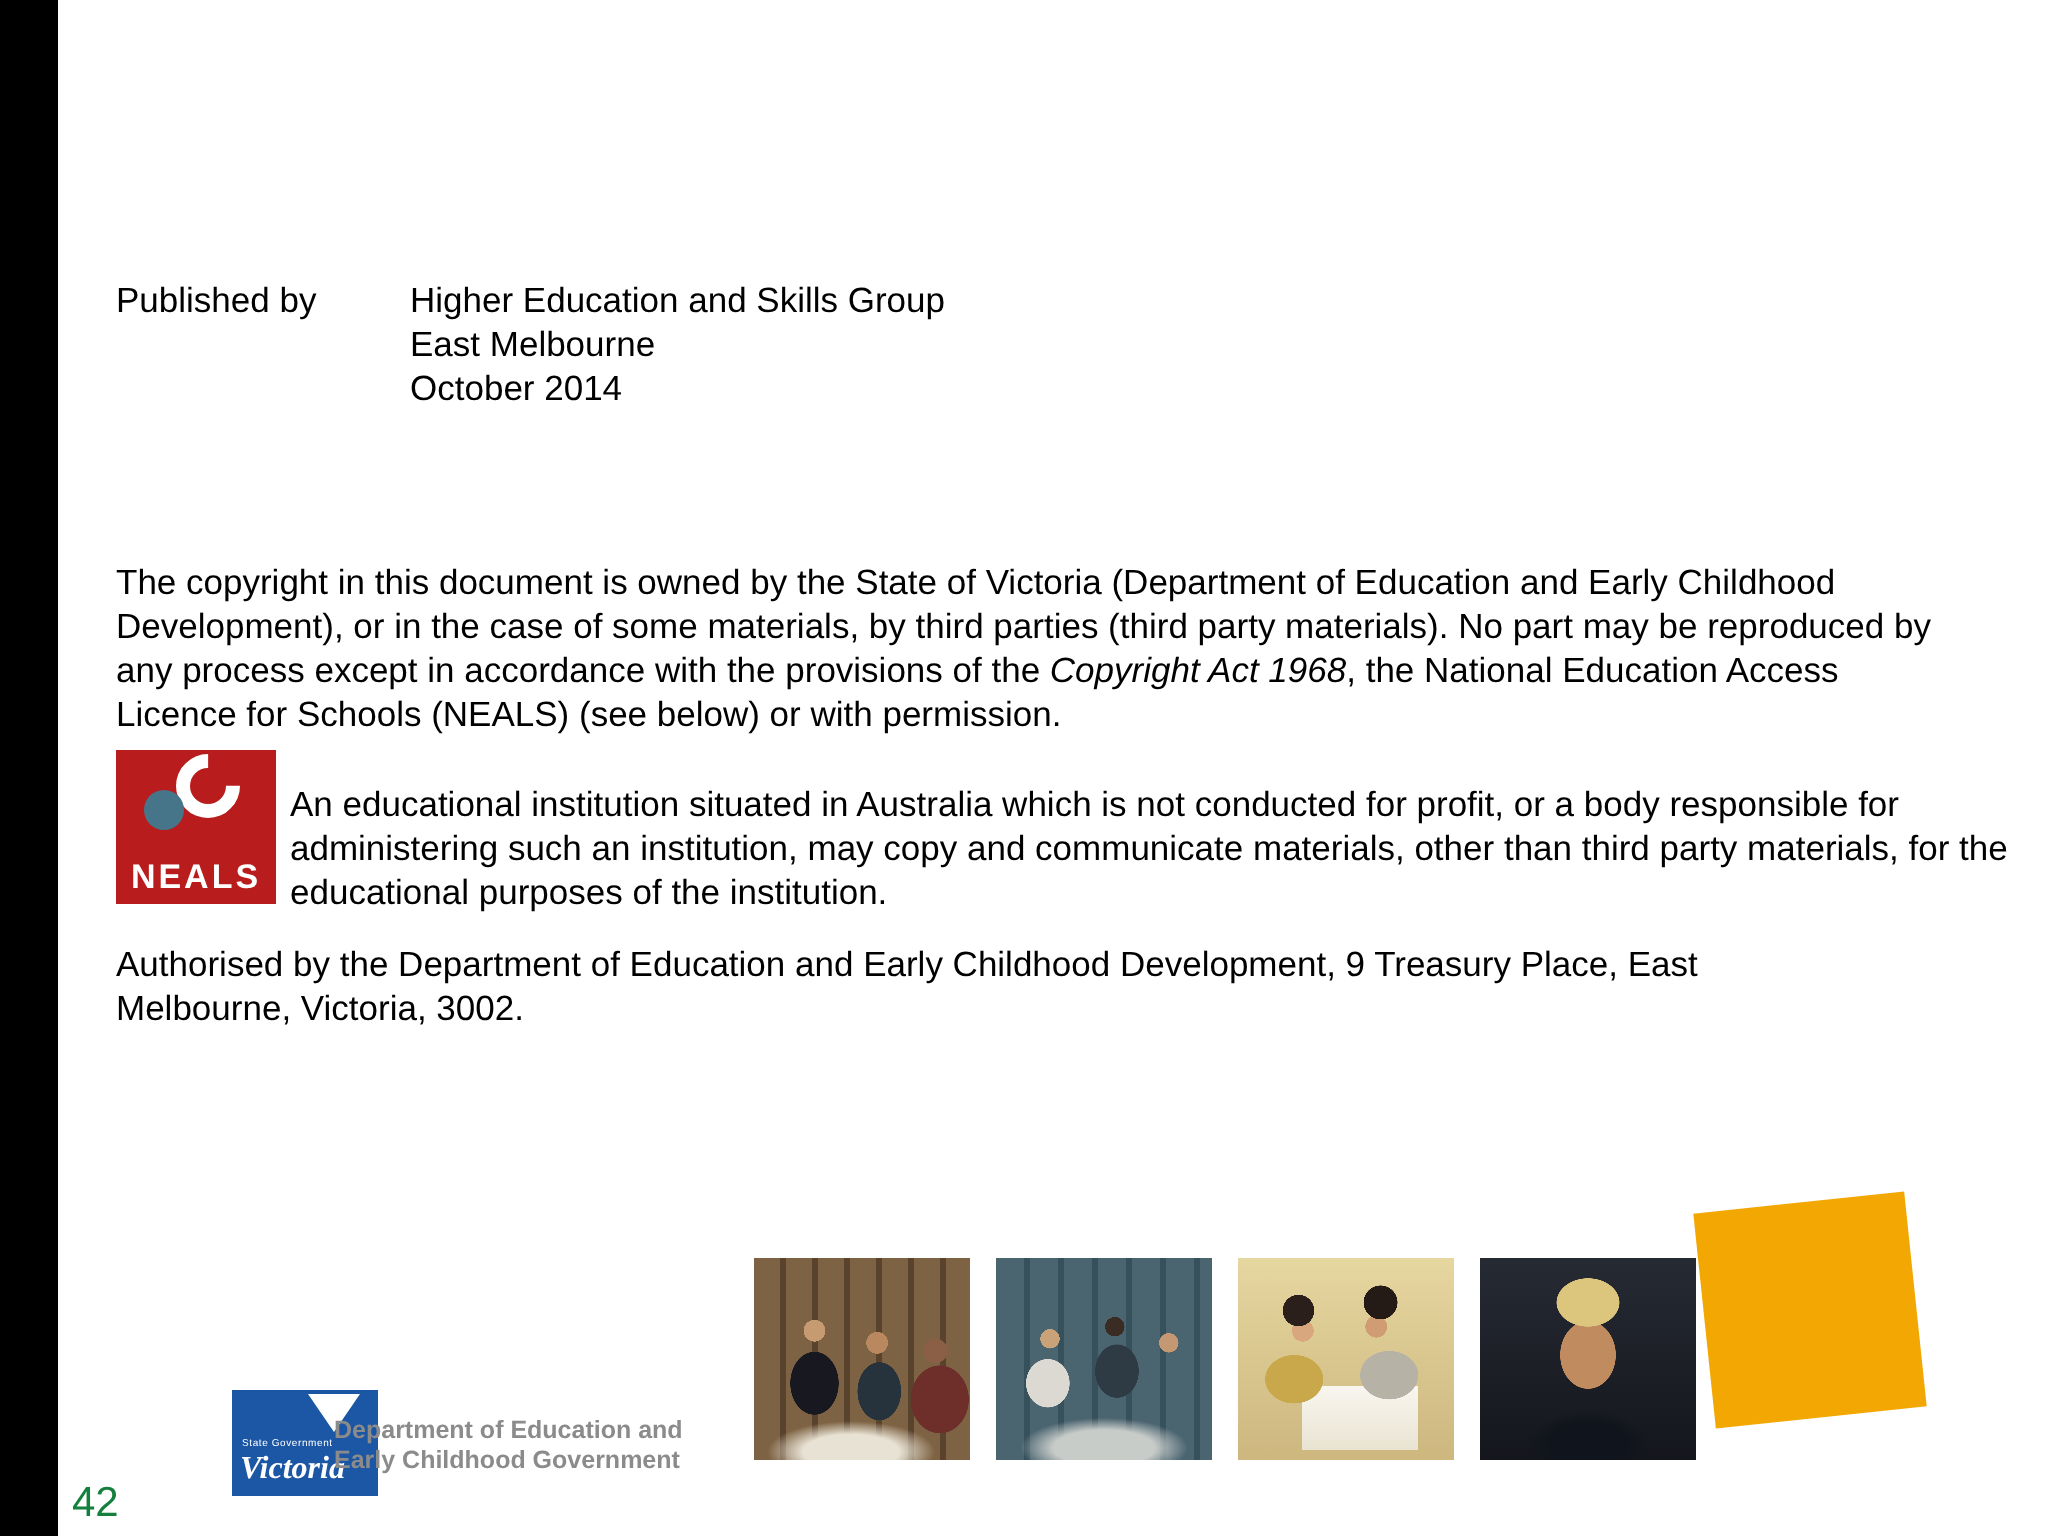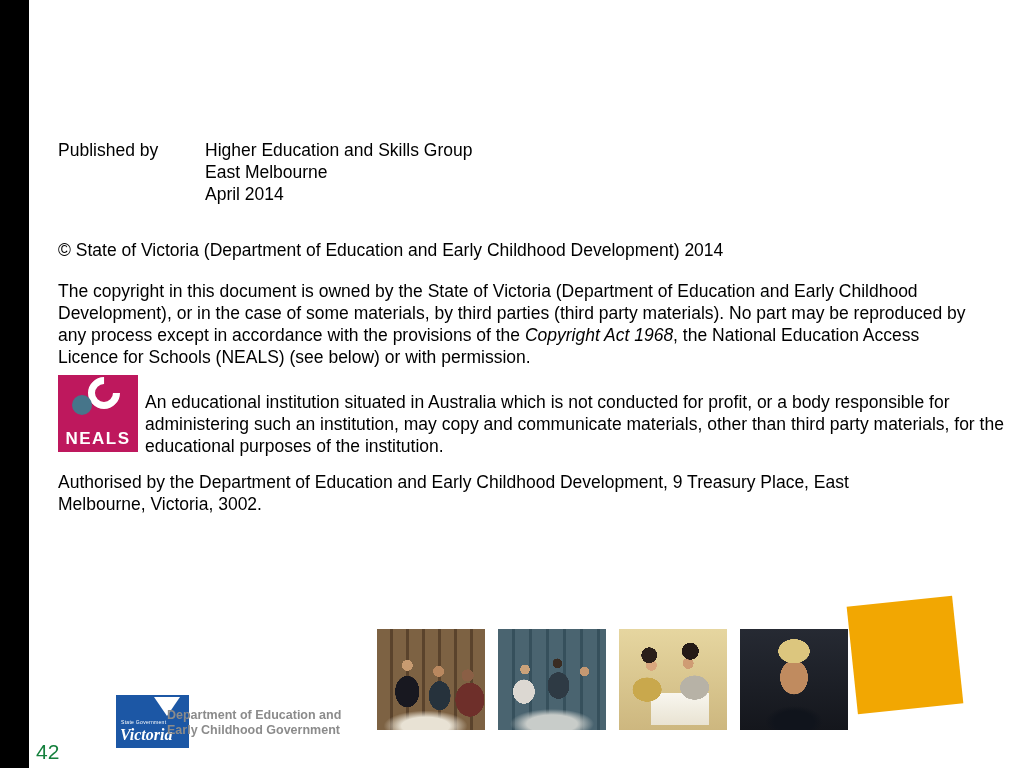--- a/index.html
+++ b/index.html
@@ -34,21 +34,21 @@
 
   .copyright-para {
     position: absolute; left: 58px; top: 280px; width: 918px;
   }
   .italic { font-style: italic; }
 
   .neals-row { position: absolute; left: 58px; top: 373px; }
   .neals-logo {
     position: absolute; left: 0; top: 2px;
     width: 80px; height: 77px;
-    background: #be185d;
+    background: #b91c1c;
     overflow: hidden;
   }
   .neals-swirl1 {
     position: absolute; left: 30px; top: 2px;
     width: 32px; height: 32px; border-radius: 50%;
     border: 7px solid #ffffff; border-top-color: transparent;
     transform: rotate(45deg);
   }
   .neals-swirl2 {
     position: absolute; left: 14px; top: 20px;
@@ -165,25 +165,24 @@
 
 <div class="slide">
 
   <div class="left-bar"></div>
 
   <div class="published-row bodytext">
     <div class="pub-label">Published by</div>
     <div class="pub-lines">
       <div>Higher Education and Skills Group</div>
       <div>East Melbourne</div>
-      <div>April 2014</div>
+      <div>October 2014</div>
     </div>
   </div>
 
-  <div class="copyright-line bodytext">© State of Victoria (Department of Education and Early Childhood Development) 2014</div>
 
   <div class="copyright-para bodytext"><span>The copyright in this document is owned by the State of Victoria (Department of Education and Early Childhood Development), or in the case of some materials, by third parties (third party materials). No part may be reproduced by any process except in accordance with the provisions of the </span><span class="italic">Copyright Act 1968</span><span>,  the National Education Access Licence for Schools (NEALS) (see below) or with permission.</span></div>
 
   <div class="neals-row">
     <div class="neals-logo">
       <div class="neals-swirl1"></div>
       <div class="neals-swirl2"></div>
       <div class="neals-logo-text">NEALS</div>
     </div>
     <div class="neals-para bodytext">An educational institution situated in Australia which is not conducted for profit, or a body responsible for administering such an institution, may copy and communicate materials, other than third party materials, for the educational purposes of the institution.</div>

